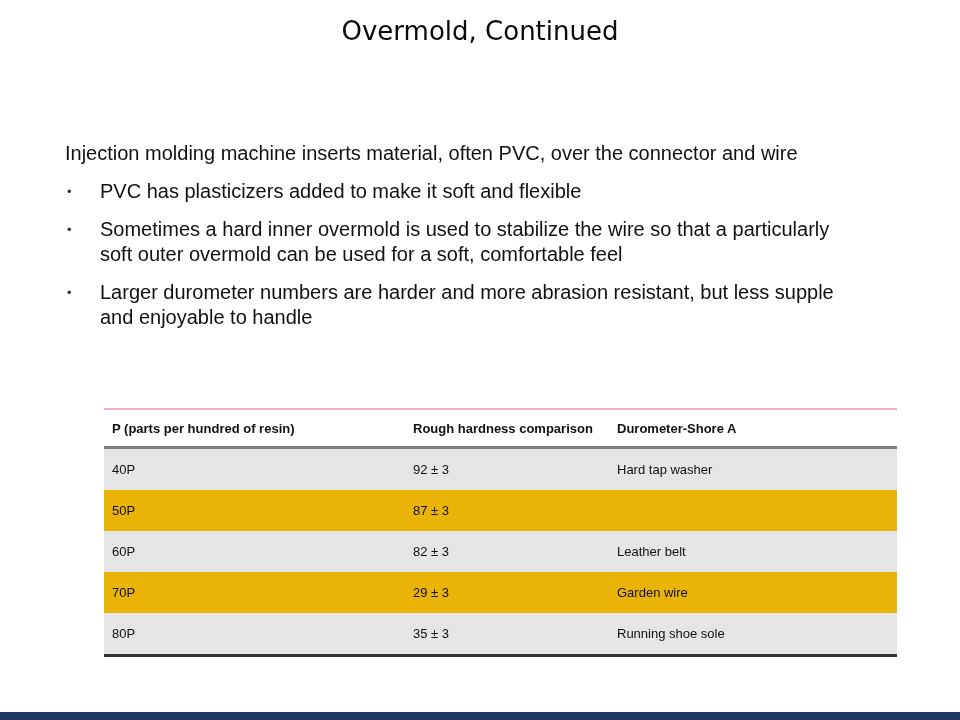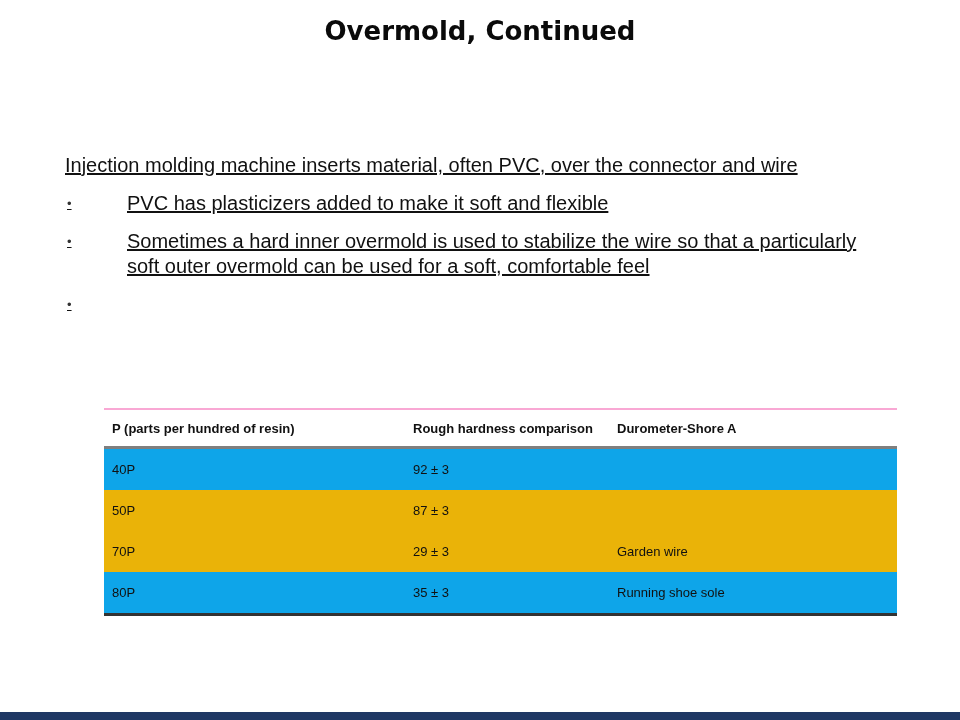--- a/index.html
+++ b/index.html
@@ -15,44 +15,43 @@
   .title {
     position: absolute;
     top: 16px;
     left: 0;
     width: 100%;
     margin: 0;
     text-align: center;
     font-family: "DejaVu Sans", sans-serif;
     font-size: 26px;
     line-height: 30px;
-    font-weight: bold;
+    font-weight: normal;
     color: #0a0a0a;
   }
   .content {
     position: absolute;
     left: 65px;
-    top: 153px;
+    top: 141px;
     width: 832px;
     font-size: 20px;
     line-height: 25px;
-    text-decoration: underline;
   }
   .intro { margin: 0 0 13px 0; }
   .bullet-item { display: flex; margin-bottom: 13px; }
   .bullet-dot {
     flex: none;
     width: 35px;
     padding-left: 2px;
     box-sizing: border-box;
     font-size: 13px;
     line-height: 25px;
     color: #333333;
   }
-  .bullet-text { white-space: pre-line; margin-left: 27px; }
+  .bullet-text { white-space: pre-line; }
   .tbl {
     position: absolute;
     left: 104px;
     top: 408px;
     width: 793px;
     border-top: 2px solid #f9a8d4;
     border-bottom: 3px solid #333333;
     font-size: 13px;
   }
   .tbl-header, .tbl-row {
@@ -60,21 +59,21 @@
     grid-template-columns: 301px 204px 288px;
     align-items: center;
   }
   .tbl-header {
     height: 36px;
     font-weight: bold;
     border-bottom: 3px solid #7f7f7f;
     background: #ffffff;
   }
   .tbl-row { height: 41px; background: #eab308; }
-  .tbl-row.striped { background: #0ea5e9; }
+  .tbl-row.striped { background: #e5e5e5; }
   .cell { padding-left: 8px; overflow: hidden; white-space: nowrap; }
   .footer-bar {
     position: absolute;
     left: 0;
     bottom: 0;
     width: 100%;
     height: 8px;
     background: #1f3864;
   }
 </style>
@@ -94,40 +93,48 @@
     </div>
 
     <div class="bullet-item">
       <span class="bullet-dot">•</span>
       <span class="bullet-text">Sometimes a hard inner overmold is used to stabilize the wire so that a particularly
 soft outer overmold can be used for a soft, comfortable feel</span>
     </div>
 
     <div class="bullet-item">
       <span class="bullet-dot">•</span>
+      <span class="bullet-text">Larger durometer numbers are harder and more abrasion resistant, but less supple
+and enjoyable to handle</span>
     </div>
   </div>
 
   <div class="tbl">
     <div class="tbl-header">
       <div class="cell">P (parts per hundred of resin)</div>
       <div class="cell">Rough hardness comparison</div>
       <div class="cell">Durometer-Shore A</div>
     </div>
 
     <div class="tbl-row striped">
       <div class="cell">40P</div>
       <div class="cell">92 ± 3</div>
+      <div class="cell">Hard tap washer</div>
     </div>
 
     <div class="tbl-row">
       <div class="cell">50P</div>
       <div class="cell">87 ± 3</div>
     </div>
 
+    <div class="tbl-row striped">
+      <div class="cell">60P</div>
+      <div class="cell">82 ± 3</div>
+      <div class="cell">Leather belt</div>
+    </div>
 
     <div class="tbl-row">
       <div class="cell">70P</div>
       <div class="cell">29 ± 3</div>
       <div class="cell">Garden wire</div>
     </div>
 
     <div class="tbl-row striped">
       <div class="cell">80P</div>
       <div class="cell">35 ± 3</div>

